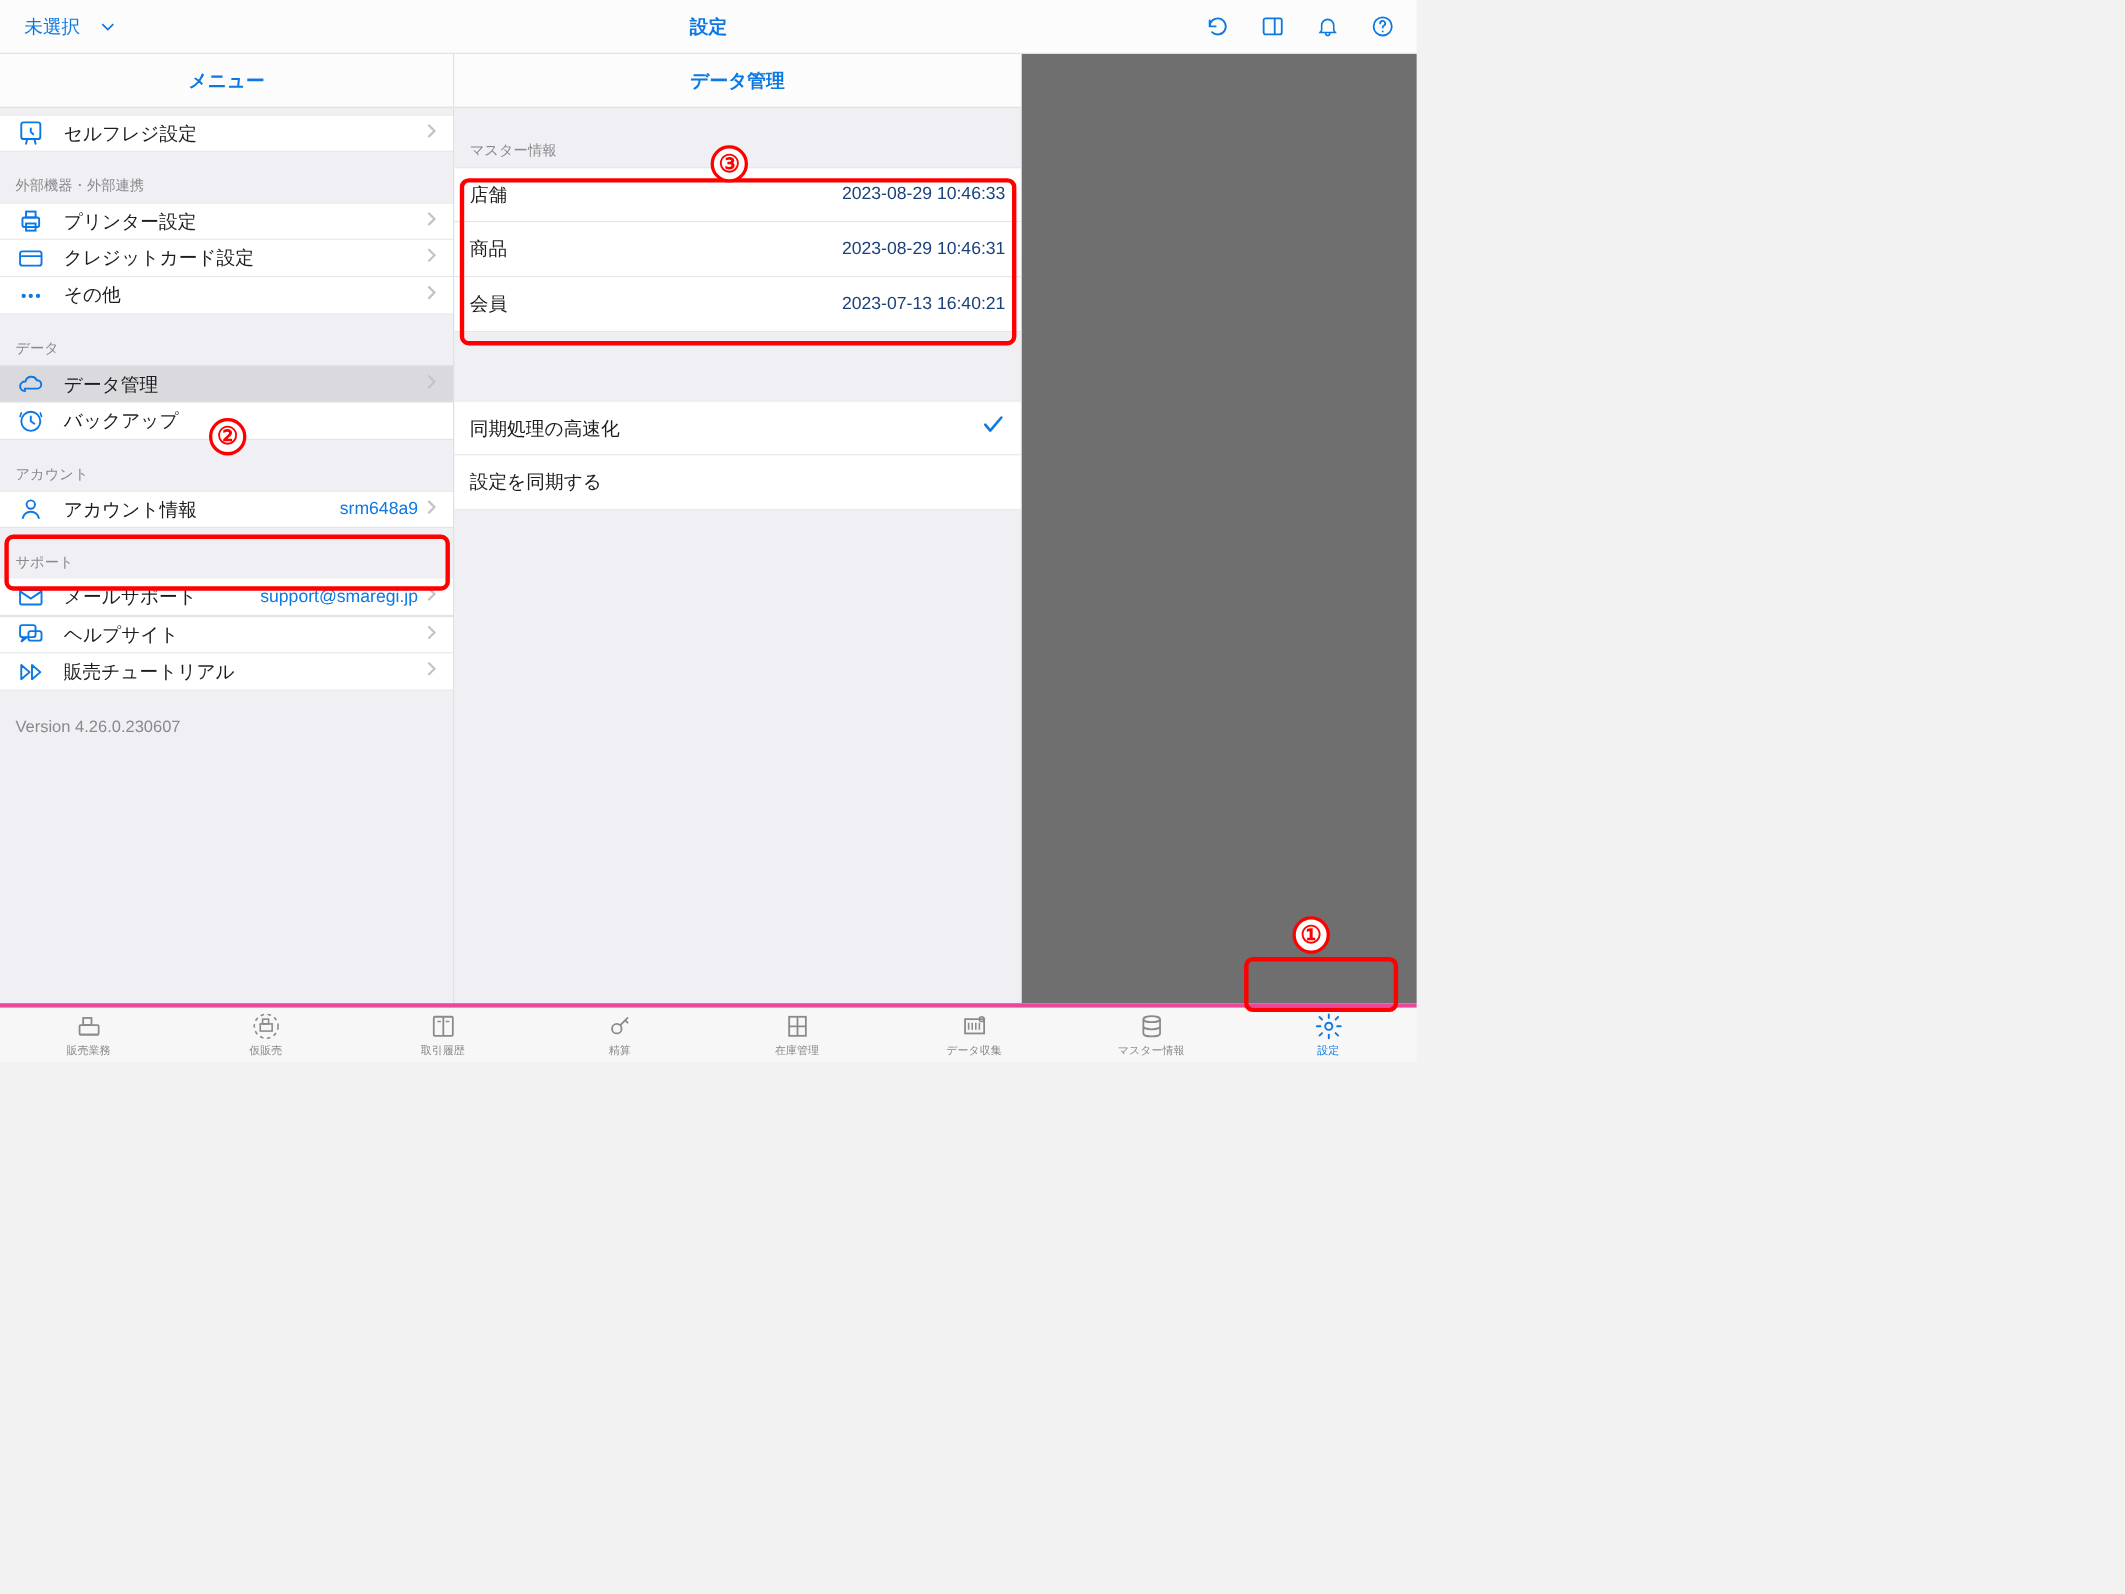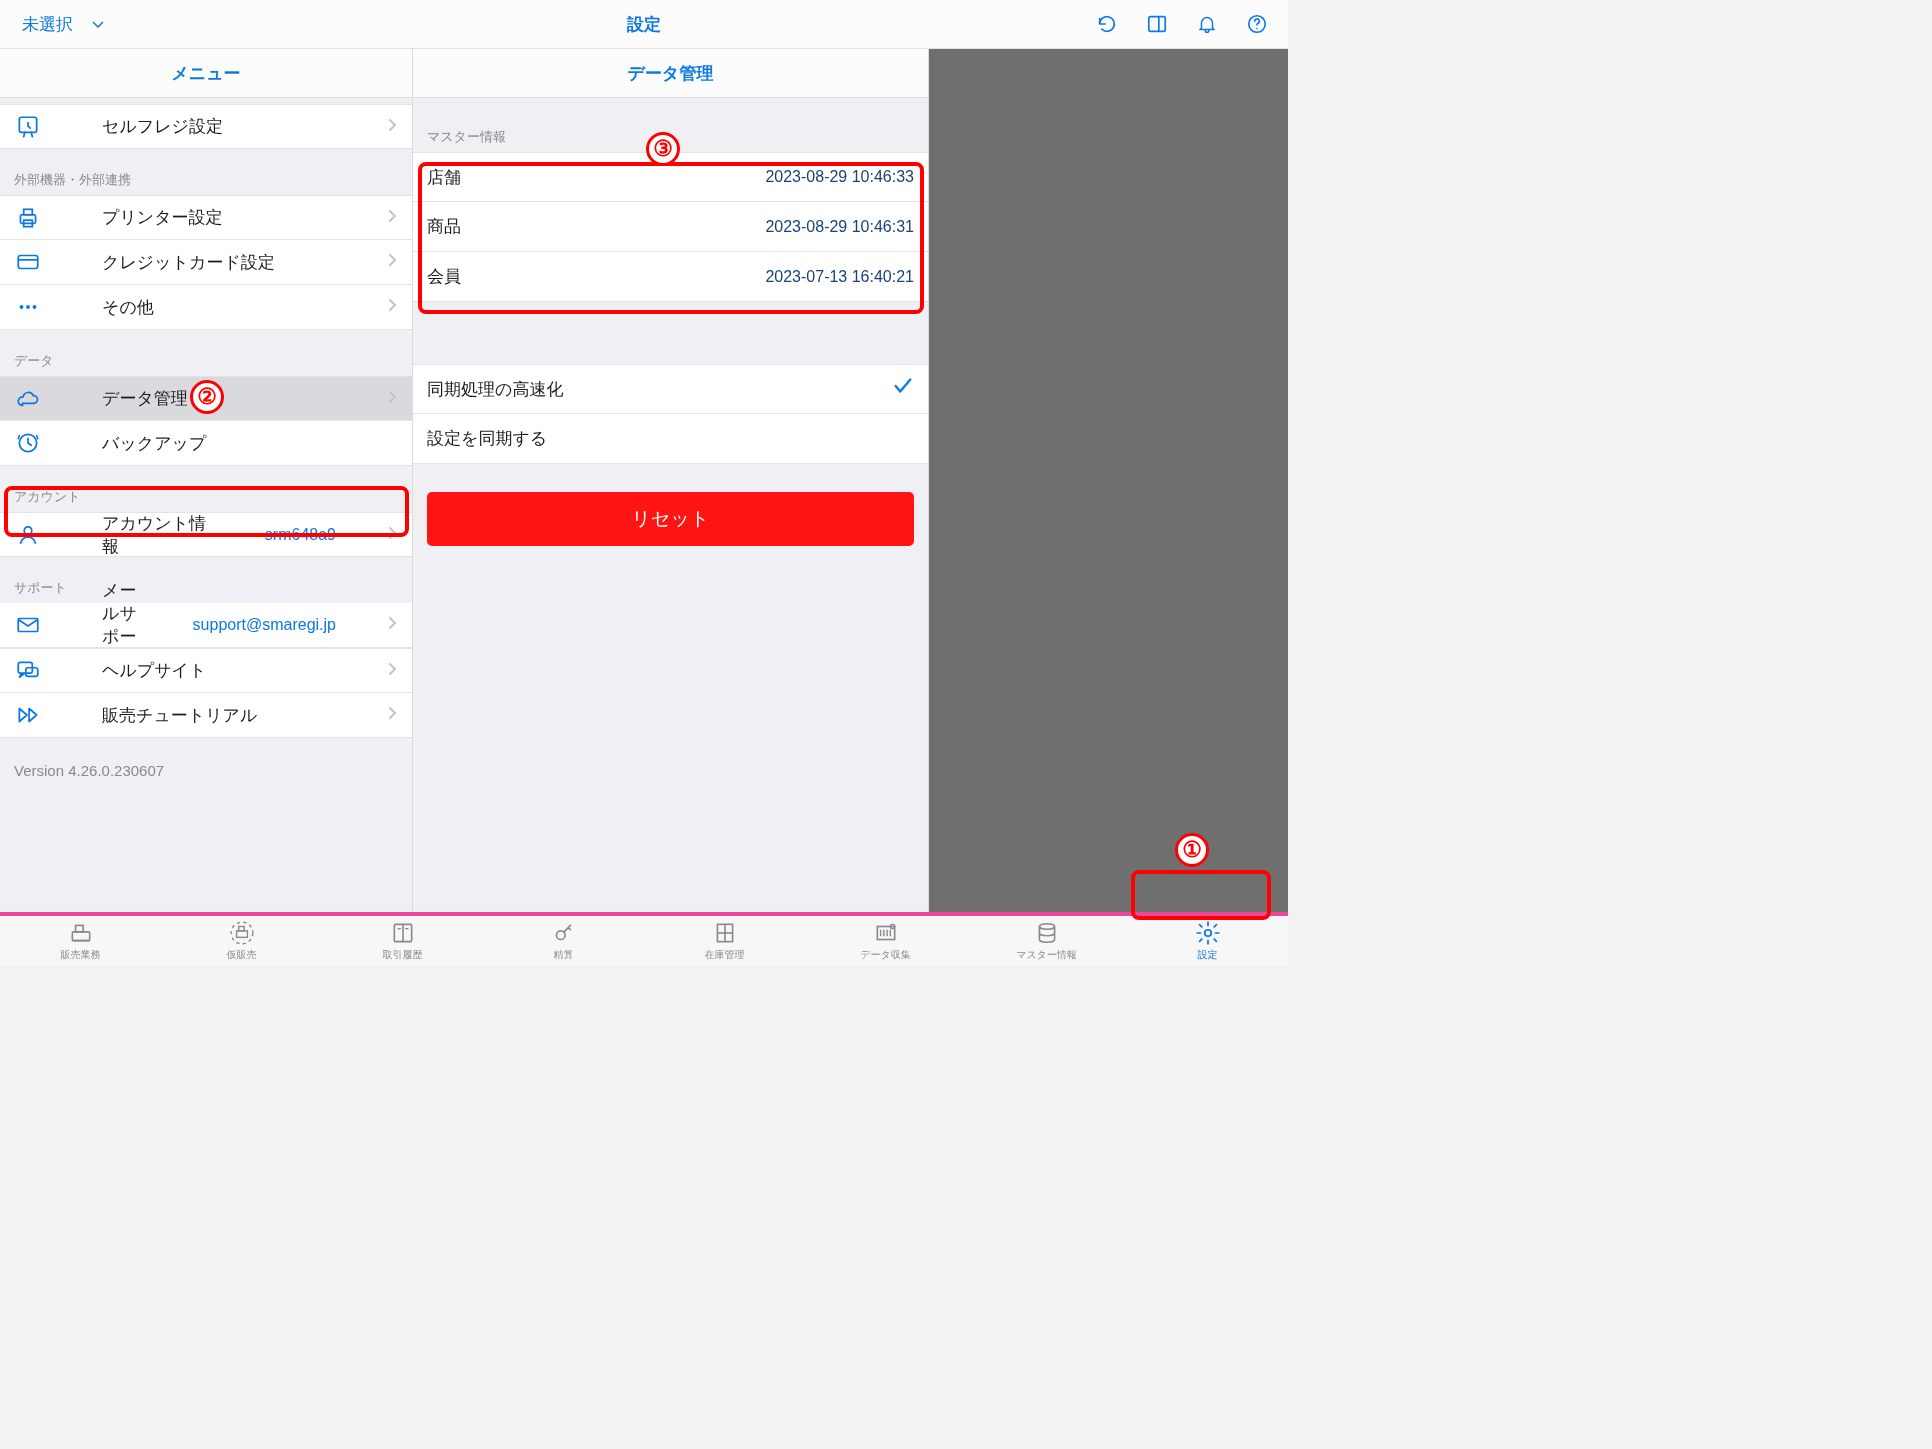--- a/index.html
+++ b/index.html
@@ -74,29 +74,28 @@
   border-bottom: 1px solid #dcdcdc;
 }
 .menu-scroll { flex: 1; overflow: hidden; }
 .section-header {
   font-size: 13px;
   color: #8a8a8d;
   padding: 22px 14px 6px;
 }
 .menu-row {
   background: #ffffff;
-  height: 45px;
+  height: 34px;
   display: flex;
   align-items: center;
   padding: 0 14px;
   border-bottom: 1px solid #e3e3e6;
   font-size: 17px;
   color: #1c1c1e;
   position: relative;
-  gap: 44px;
 }
 .menu-row.first-in-section { border-top: 1px solid #e3e3e6; }
 .menu-row.selected { background: #d9d9de; }
 .menu-icon {
   width: 28px;
   height: 28px;
   margin-right: 16px;
   display: flex;
   align-items: center;
   justify-content: center;
@@ -419,23 +418,20 @@
         <span class="detail-check">
           <svg width="22" height="22" viewBox="0 0 24 24">
               <path d="M4 12l5 6L20 5" stroke="#0b78e3" stroke-width="2.5" fill="none" stroke-linecap="round" stroke-linejoin="round"></path>
             </svg>
         </span>
       </div>
       <div class="detail-row">
         <span class="detail-label">設定を同期する</span>
       </div>
 
-      <div class="reset-btn">
-        <span>リセット</span>
-      </div>
 
       <div class="annot-box" style="left:5px; top:64px; width:506px; height:152px;"></div>
     </div>
   </div>
 
   <div class="col-right"></div>
 </div>
 
 <div class="tabbar" id="tabbar">
     <div class="tab">

